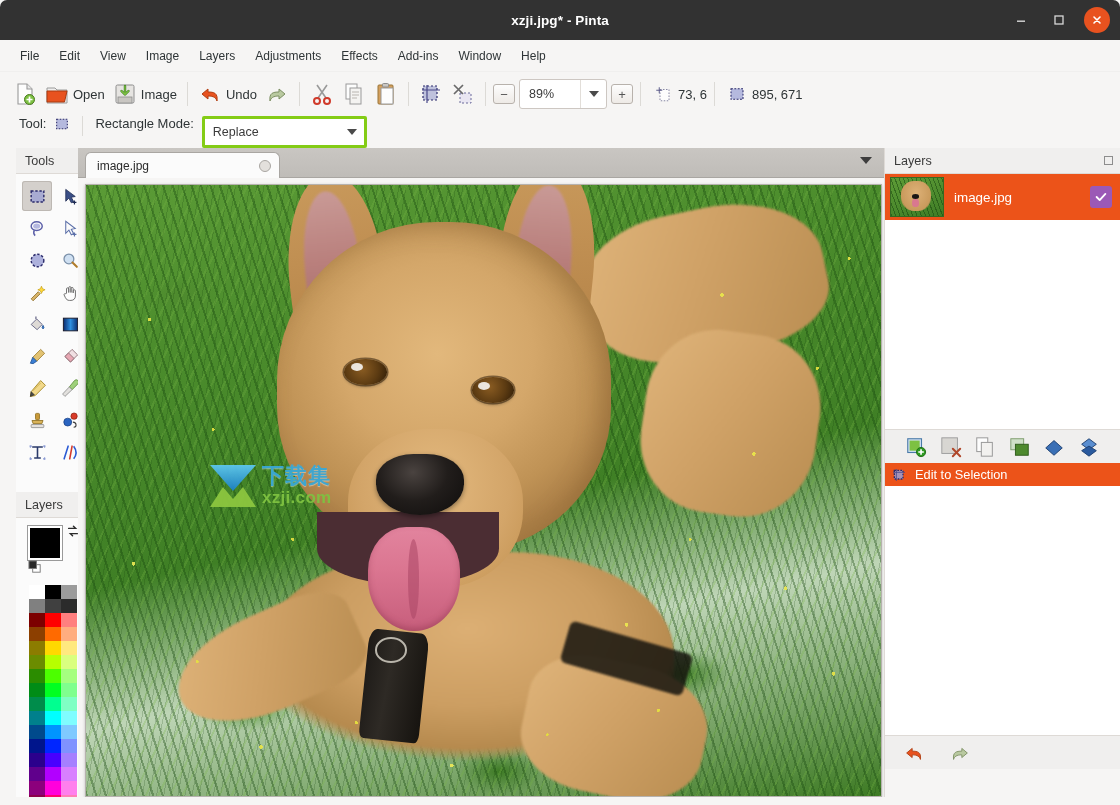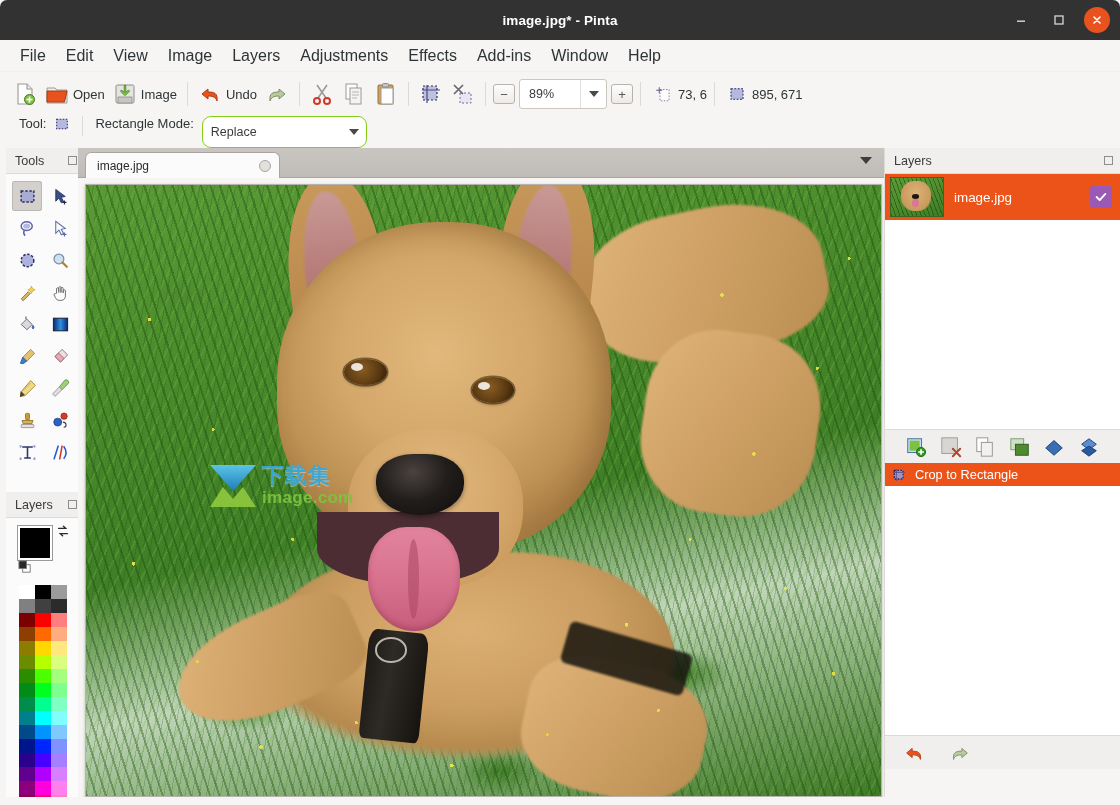--- a/index.html
+++ b/index.html
@@ -41,21 +41,21 @@
   .win-btn.close { background: #e8521f; color: #fff; font-size: 12.5px; font-weight: bold; }
 
   
   .menubar {
     position: absolute; left: 0; top: 40px; width: 1120px; height: 32px;
     background: #f6f5f4; display: flex; align-items: center;
     padding-left: 10px; gap: 0px;
     border-bottom: 1px solid #f0efee;
   }
   .menu-item {
-    font-size: 16px; color: #2e3436; padding: 4px 10px;
+    font-size: 12px; color: #2e3436; padding: 4px 10px;
     white-space: nowrap; cursor: default;
   }
 
   
   .toolbar {
     position: absolute; left: 0; top: 72px; width: 1120px; height: 44px;
     background: #f6f5f4;
     display: flex; align-items: center; padding-left: 10px; gap: 2px;
   }
   .tb-btn {
@@ -97,29 +97,29 @@
   
   .toolopts {
     position: absolute; left: 15px; top: 116px; width: 1120px; height: 32px;
     background: #f6f5f4; display: flex; align-items: flex-start;
     padding-left: 4px; gap: 8px;
   }
   .to-label { font-size: 13px; color: #2e3436; }
   .to-sep { width: 1px; height: 20px; background: #dcdad6; margin: 0 4px; }
   .sel-combo {
     width: 165px; height: 32px; background: #fff;
-    border: 1px solid #84cc16; border-radius: 9px;
+    border: 3px solid #84cc16; border-radius: 2px;
     display: flex; align-items: center; justify-content: space-between;
     padding: 0 7px 0 8px;
   }
   .sel-combo span { font-size: 12.5px; color: #3b3b3b; }
 
   
   .left-dock {
-    position: absolute; left: 6px; top: 148px; width: 78px; height: 657px;
+    position: absolute; left: 16px; top: 148px; width: 78px; height: 657px;
     background: #f6f5f4;
   }
   .panel-head {
     height: 26px; display: flex; align-items: center; justify-content: space-between;
     padding: 0 7px 0 9px; background: #f0efee;
     border-bottom: 1px solid #dedad6;
   }
   .panel-title { font-size: 12.6px; color: #3b3b3b; }
   .panel-min {
     width: 9px; height: 9px; border: 1.4px solid #8d8d8d;
@@ -410,21 +410,21 @@
     position: absolute; left: 0; bottom: 0; width: 1120px; height: 8px;
     background: #f6f5f4;
   }
 </style>
 </head>
 <body>
 
 <div id="app">
 
   <div class="titlebar">
-    <div class="title-text">image.jpg* - Pinta</div>
+    <div class="title-text">xzji.jpg* - Pinta</div>
     <div class="win-buttons">
       <div class="win-btn min">
         <svg width="12" height="12" viewBox="0 0 12 12">
             <rect x="2" y="6.5" width="8" height="1.4" fill="#d8d8d8"></rect>
           </svg>
       </div>
       <div class="win-btn max">
         <svg width="12" height="12" viewBox="0 0 12 12">
             <rect x="2" y="2" width="8" height="8" fill="none" stroke="#d8d8d8" stroke-width="1.3"></rect>
           </svg>
@@ -854,21 +854,21 @@
               <linearGradient id="wmb" x1="0" y1="0" x2="0" y2="1">
                 <stop offset="0" stop-color="#5ec8ef"></stop>
                   <stop offset="1" stop-color="#1b7fc4"></stop>
               </linearGradient>
             </defs>
             <path d="M2 4 h46 L25 30 z" fill="url(#wmb)"></path>
             <path d="M2 46 L15 26 L25 38 L35 26 L48 46 z" fill="#8cc63f"></path>
           </svg>
           <div class="wm-text">
             <span class="wm-cn">下载集</span>
-            <span class="wm-en">image.com</span>
+            <span class="wm-en">xzji.com</span>
           </div>
         </div>
       </div>
     </div>
 
   </div>
 
   <div class="right-dock">
 
     <div class="panel-head">
@@ -927,21 +927,21 @@
     <div class="history-body">
 
 
 
       <div class="hist-row selected" style="background: rgb(236, 83, 25);">
         <svg class="hist-icon" viewBox="0 0 24 24">
           <rect x="5" y="5" width="13" height="13" fill="#9a9fd4" opacity=".85"></rect>
           <rect x="5" y="5" width="13" height="13" fill="none" stroke="#2a2a6a" stroke-width="2" stroke-dasharray="2.5 2"></rect>
           <path d="M3 8h18M8 3v18" stroke="#4a4a8a" stroke-width="1.3"></path>
         </svg>
-        <span>Crop to Rectangle</span>
+        <span>Edit to Selection</span>
       </div>
 
     </div>
 
     <div class="dock-toolrow history-tools">
       <svg class="dock-icon" viewBox="0 0 24 24">
         <path d="M10 7 L4 12 L10 17 v-3 c6 0 8 2 9 5 c1-8-3-9-9-9z" fill="#e8521f" stroke="#b03d10" stroke-width="1" stroke-linejoin="round"></path>
       </svg>
       <svg class="dock-icon" viewBox="0 0 24 24">
         <path d="M14 7 L20 12 L14 17 v-3 c-6 0-8 2-9 5 c-1-8 3-9 9-9z" fill="#b9c9a0" stroke="#7d8f63" stroke-width="1" stroke-linejoin="round"></path>

